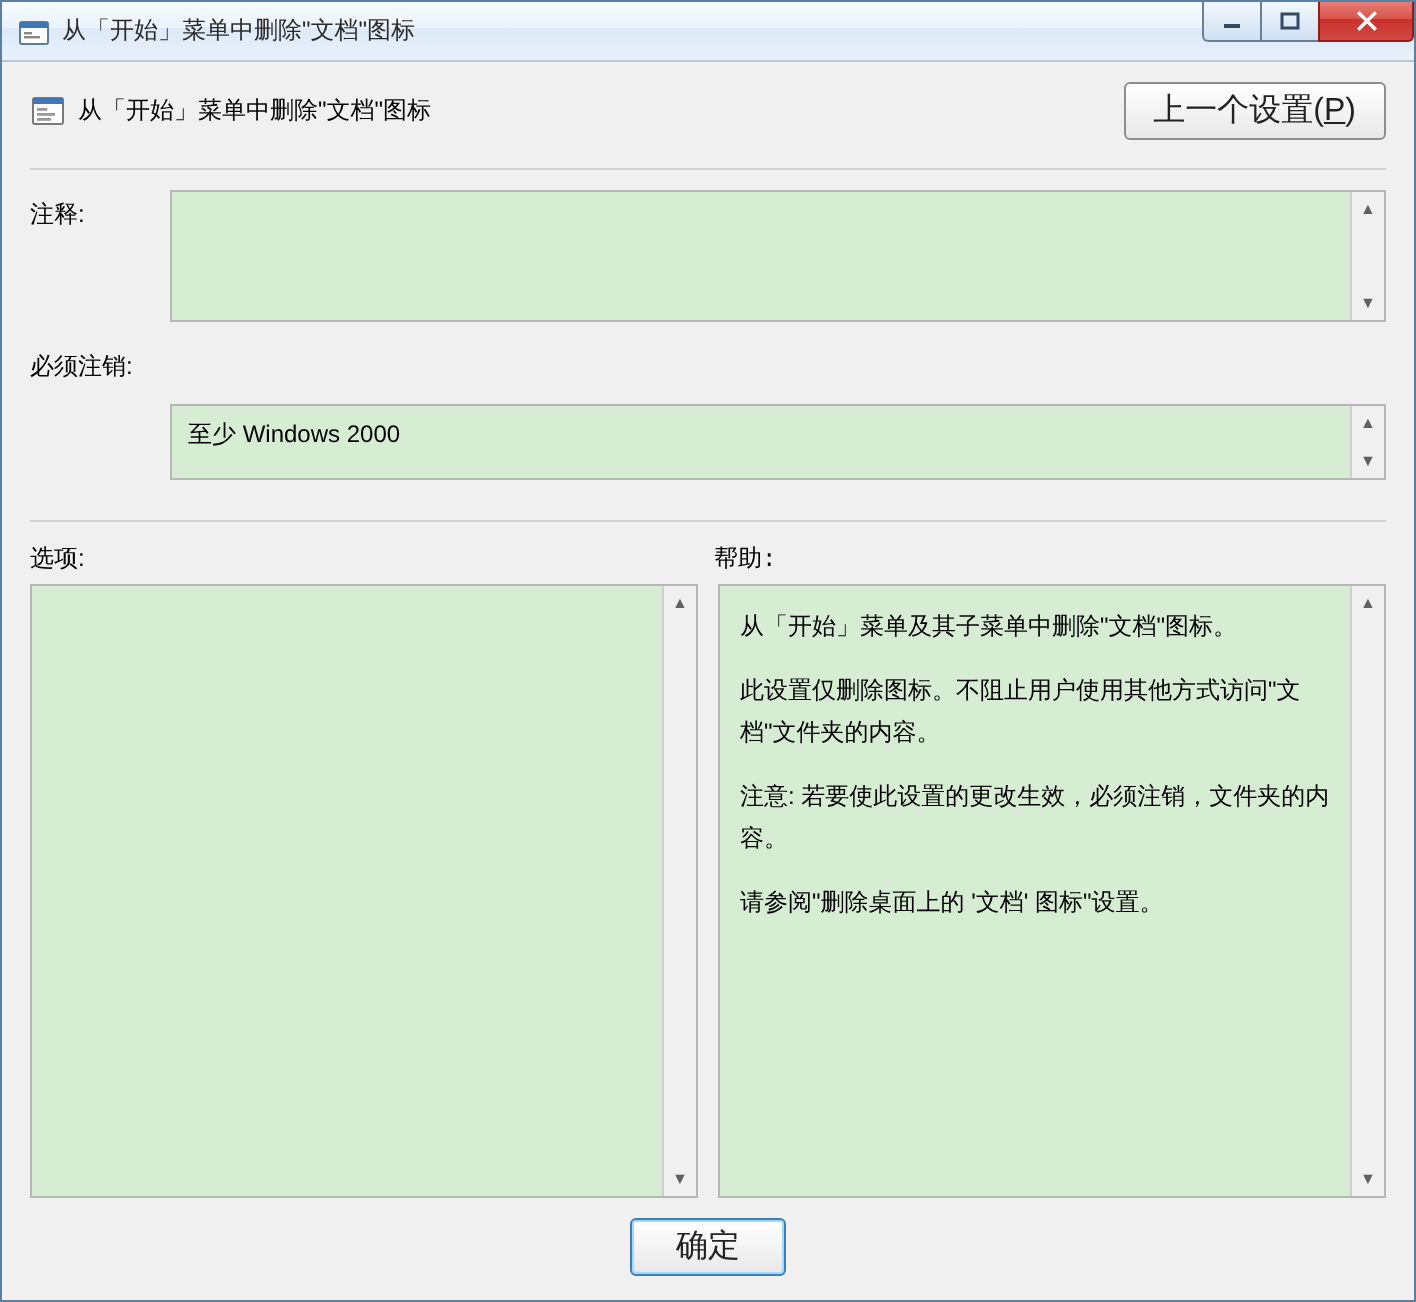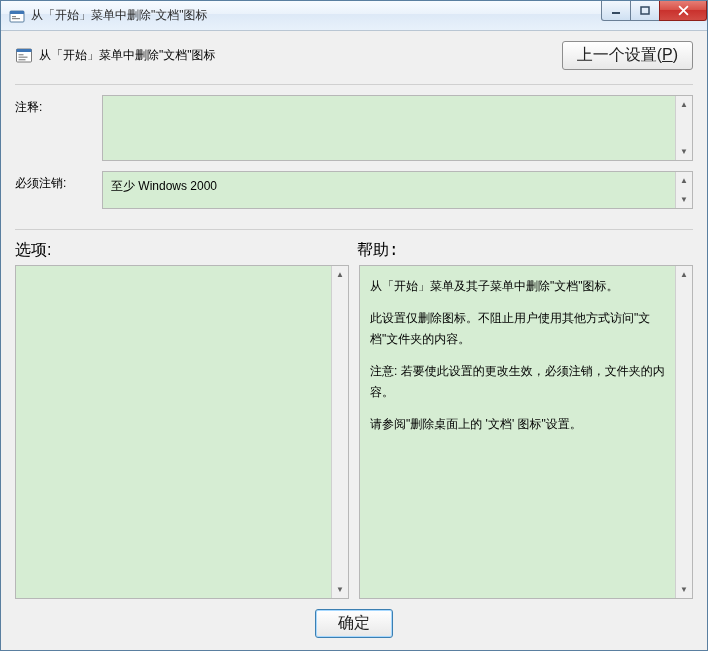--- a/index.html
+++ b/index.html
@@ -132,42 +132,42 @@
   }
   .radio-row input { margin: 0 4px 0 0; }
   .right-col {
     flex: 1 1 auto;
     display: flex;
     flex-direction: column;
     gap: 10px;
   }
   .field-row {
     display: flex;
-    gap: 25px;
+    gap: 8px;
     align-items: flex-start;
   }
   .field-label {
     width: 62px;
     text-align: left;
     padding-top: 4px;
     color: #000;
     font-size: 12px;
   }
   .green-box {
     flex: 1 1 auto;
     background: #d6edd3;
     border: 1px solid #b7b7b7;
     position: relative;
     padding: 6px 18px 6px 8px;
     font-size: 12px;
     color: #000;
     overflow: hidden;
   }
   .green-box.comment { height: 66px; }
-  .green-box.platform { height: 38px; display:flex; align-items:flex-start; }
+  .green-box.platform { height: 38px; display:flex; align-items:flex-start;margin-top:31px; }
   .scroll-stub {
     position: absolute;
     right: 0; top: 0;
     width: 17px; height: 100%;
     background: #f0f0f0;
     border-left: 1px solid #cfcfcf;
     display: flex;
     flex-direction: column;
     justify-content: space-between;
     align-items: center;
@@ -179,21 +179,21 @@
     font-size: 8px;
   }
 
   
   .labels-row {
     display: flex;
     margin-bottom: 4px;
   }
   .labels-row > div {
     flex: 1 1 0;
-    font-size: 16px;
+    font-size: 12px;
     color: #000;
   }
   .labels-row > div:last-child { padding-left: 6px; font-family: Liberation Mono, monospace; }
   .panes-row {
     display: flex;
     gap: 10px;
     flex: 1 1 auto;
     min-height: 0;
   }
   .pane {

